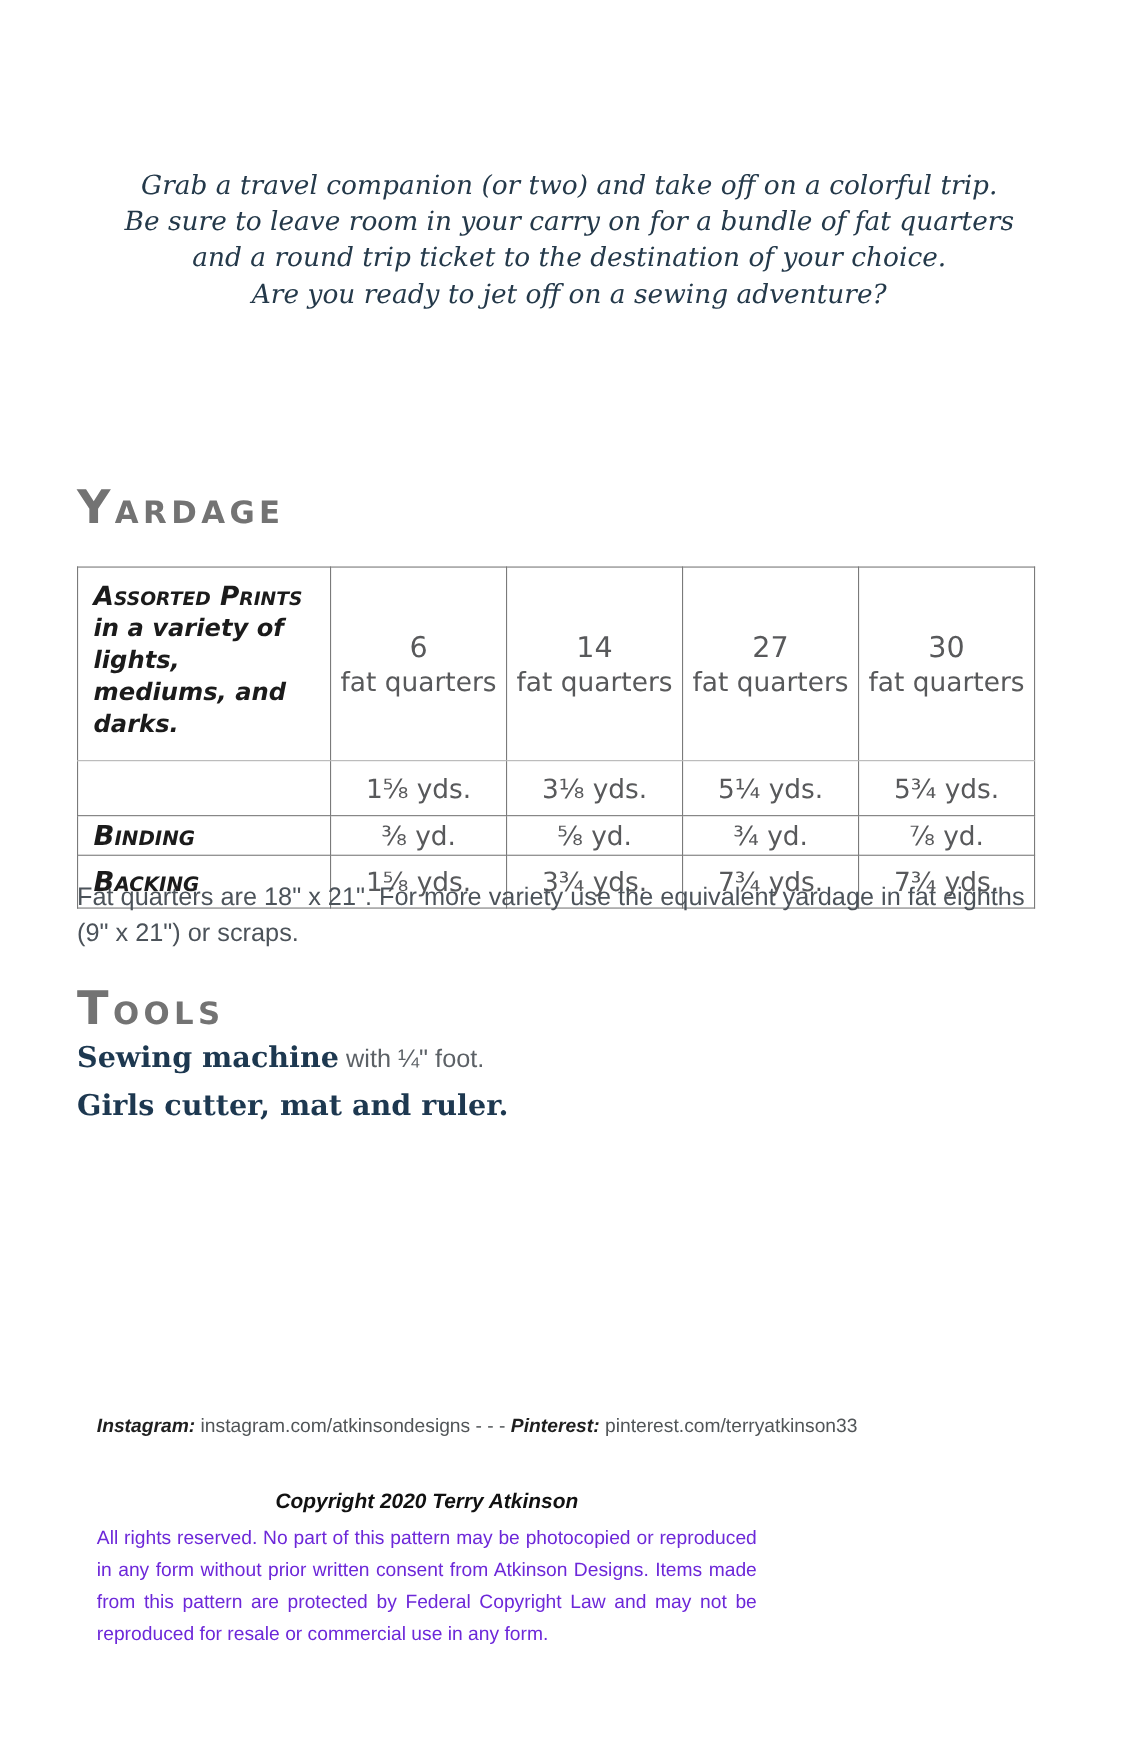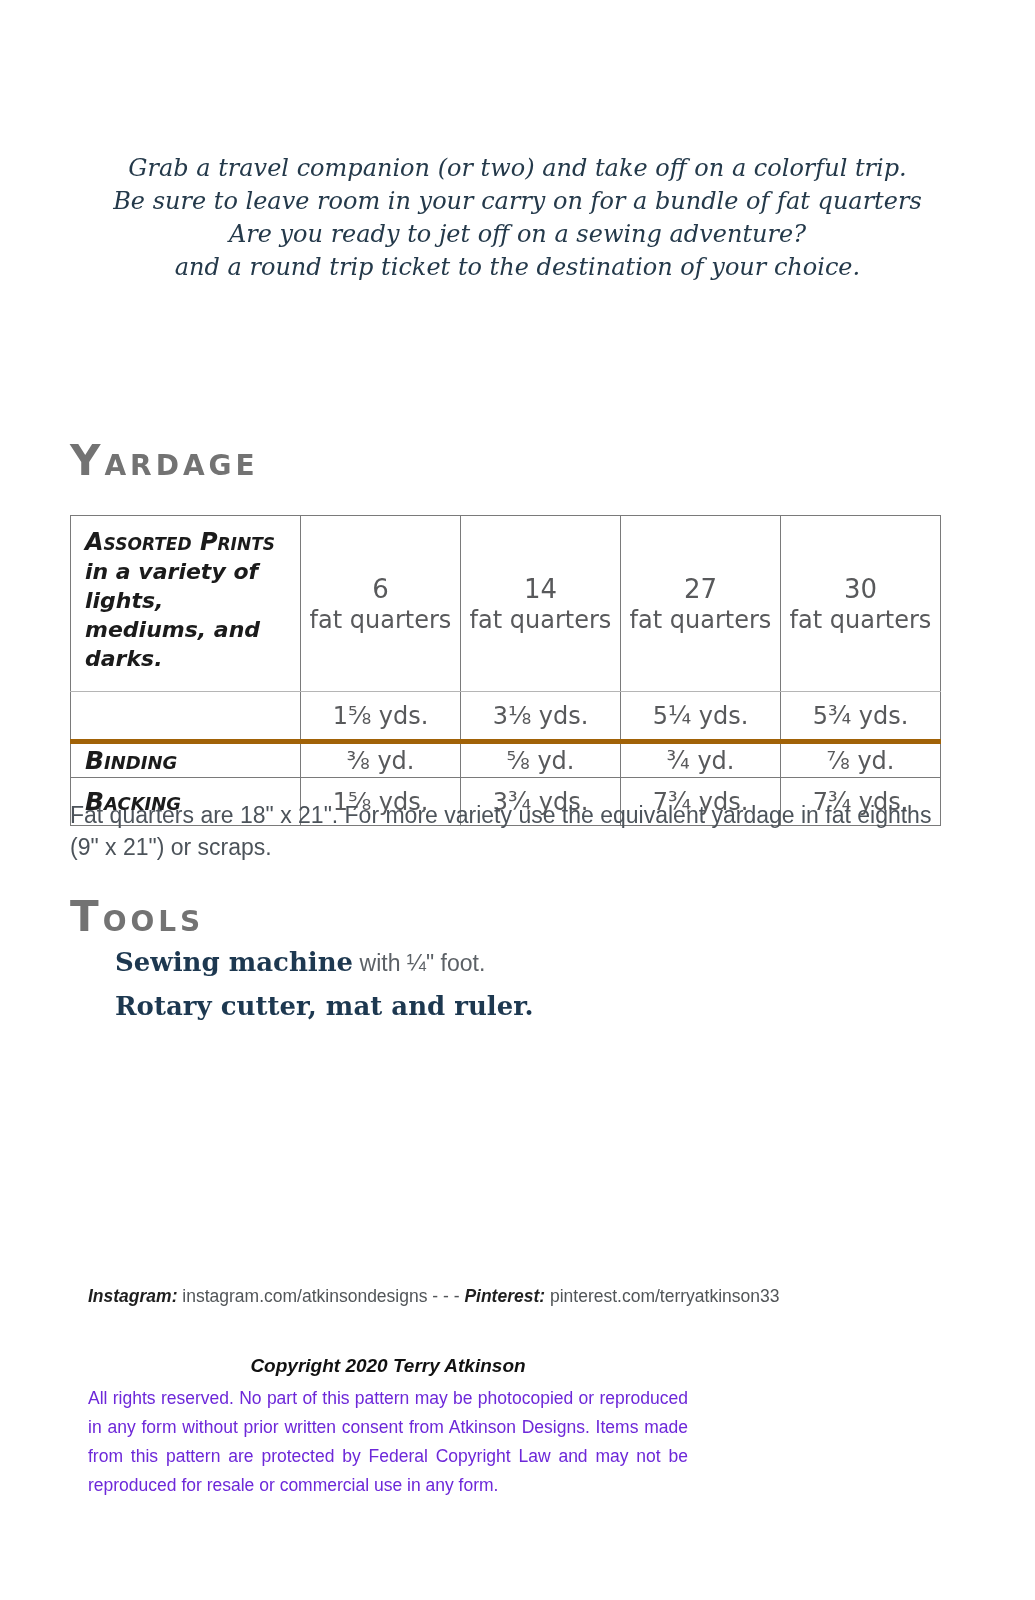--- a/index.html
+++ b/index.html
@@ -64,21 +64,21 @@
     font-family: "DejaVu Sans", sans-serif;
     color: #58595b;
     text-align: center;
     vertical-align: middle;
     background: #ffffff;
   }
   .yardage-table .col-label { width: 230px; }
   .yardage-table .col-qty   { width: 160px; }
   .yardage-table tr.header-row td { height: 124px; border-bottom: 1px solid #b5b5b5; }
   .yardage-table tr.prints-row td { height: 50px; }
-  .yardage-table tr.binding-row td { height: 36px; border-top: 5px solid #a16207; }
+  .yardage-table tr.binding-row td { height: 36px; border-top: 1px solid #a16207; }
   .yardage-table tr.backing-row td { height: 48px; }
   .corner-cell {
     text-align: left !important;
     vertical-align: top !important;
     padding: 12px 10px 18px 14px;
     color: #1b1b1b !important;
   }
   .corner-title {
     display: block;
     font-variant: small-caps;
@@ -119,21 +119,20 @@
 
   
   .tool-line { position: absolute; left: 70px; white-space: nowrap; }
   #tool-line-1 { top: 947px; }
   #tool-line-2 { top: 991px; }
   .tool-bold {
     font-family: "DejaVu Serif", serif;
     font-weight: bold;
     font-size: 26px;
     color: #1d3850;
-    margin-left: 45px;
   }
   .tool-rest {
     font-family: "Liberation Sans", sans-serif;
     font-size: 23px;
     color: #5c6166;
   }
 
   
   .social {
     position: absolute;
@@ -166,22 +165,22 @@
 </style>
 </head>
 <body>
 
 <div class="page">
 
 
   <div class="intro">
     <div>Grab a travel companion (or two) and take off on a colorful trip.</div>
     <div>Be sure to leave room in your carry on for a bundle of fat quarters</div>
+    <div>and a round trip ticket to the destination of your choice.</div>
     <div>Are you ready to jet off on a sewing adventure?</div>
-    <div>and a round trip ticket to the destination of your choice.</div>
   </div>
 
   <h2 class="section-heading" id="yardage-heading">
     <span class="initial">Y</span><span class="rest">ARDAGE</span>
   </h2>
 
   <table class="yardage-table">
     <tbody>
         <tr class="header-row">
       <td class="col-label corner-cell">
@@ -232,21 +231,21 @@
   <p class="yardage-note">Fat quarters are 18" x 21". For more variety use the equivalent yardage in fat eighths (9" x 21") or scraps.</p>
 
   <h2 class="section-heading" id="tools-heading">
     <span class="initial">T</span><span class="rest">OOLS</span>
   </h2>
 
   <div class="tool-line" id="tool-line-1">
     <span class="tool-bold">Sewing machine</span><span class="tool-rest"> with ¼" foot.</span>
   </div>
   <div class="tool-line" id="tool-line-2">
-    <span class="tool-bold">Rotary cutter, mat and ruler.</span>
+    <span class="tool-bold">Girls cutter, mat and ruler.</span>
   </div>
 
   <div class="social">
     <div><span class="lbl">Instagram: </span><span>instagram.com/atkinsondesigns</span><span> - - - </span><span class="lbl">Pinterest: </span><span>pinterest.com/terryatkinson33</span></div>
   </div>
 
   <div class="copyright-heading">Copyright 2020 Terry Atkinson</div>
   <div class="copyright-body">All rights reserved. No part of this pattern may be photocopied or reproduced in any form without prior written consent from Atkinson Designs. Items made from this pattern are protected by Federal Copyright Law and may not be reproduced for resale or commercial use in any form.</div>
 
 </div>

